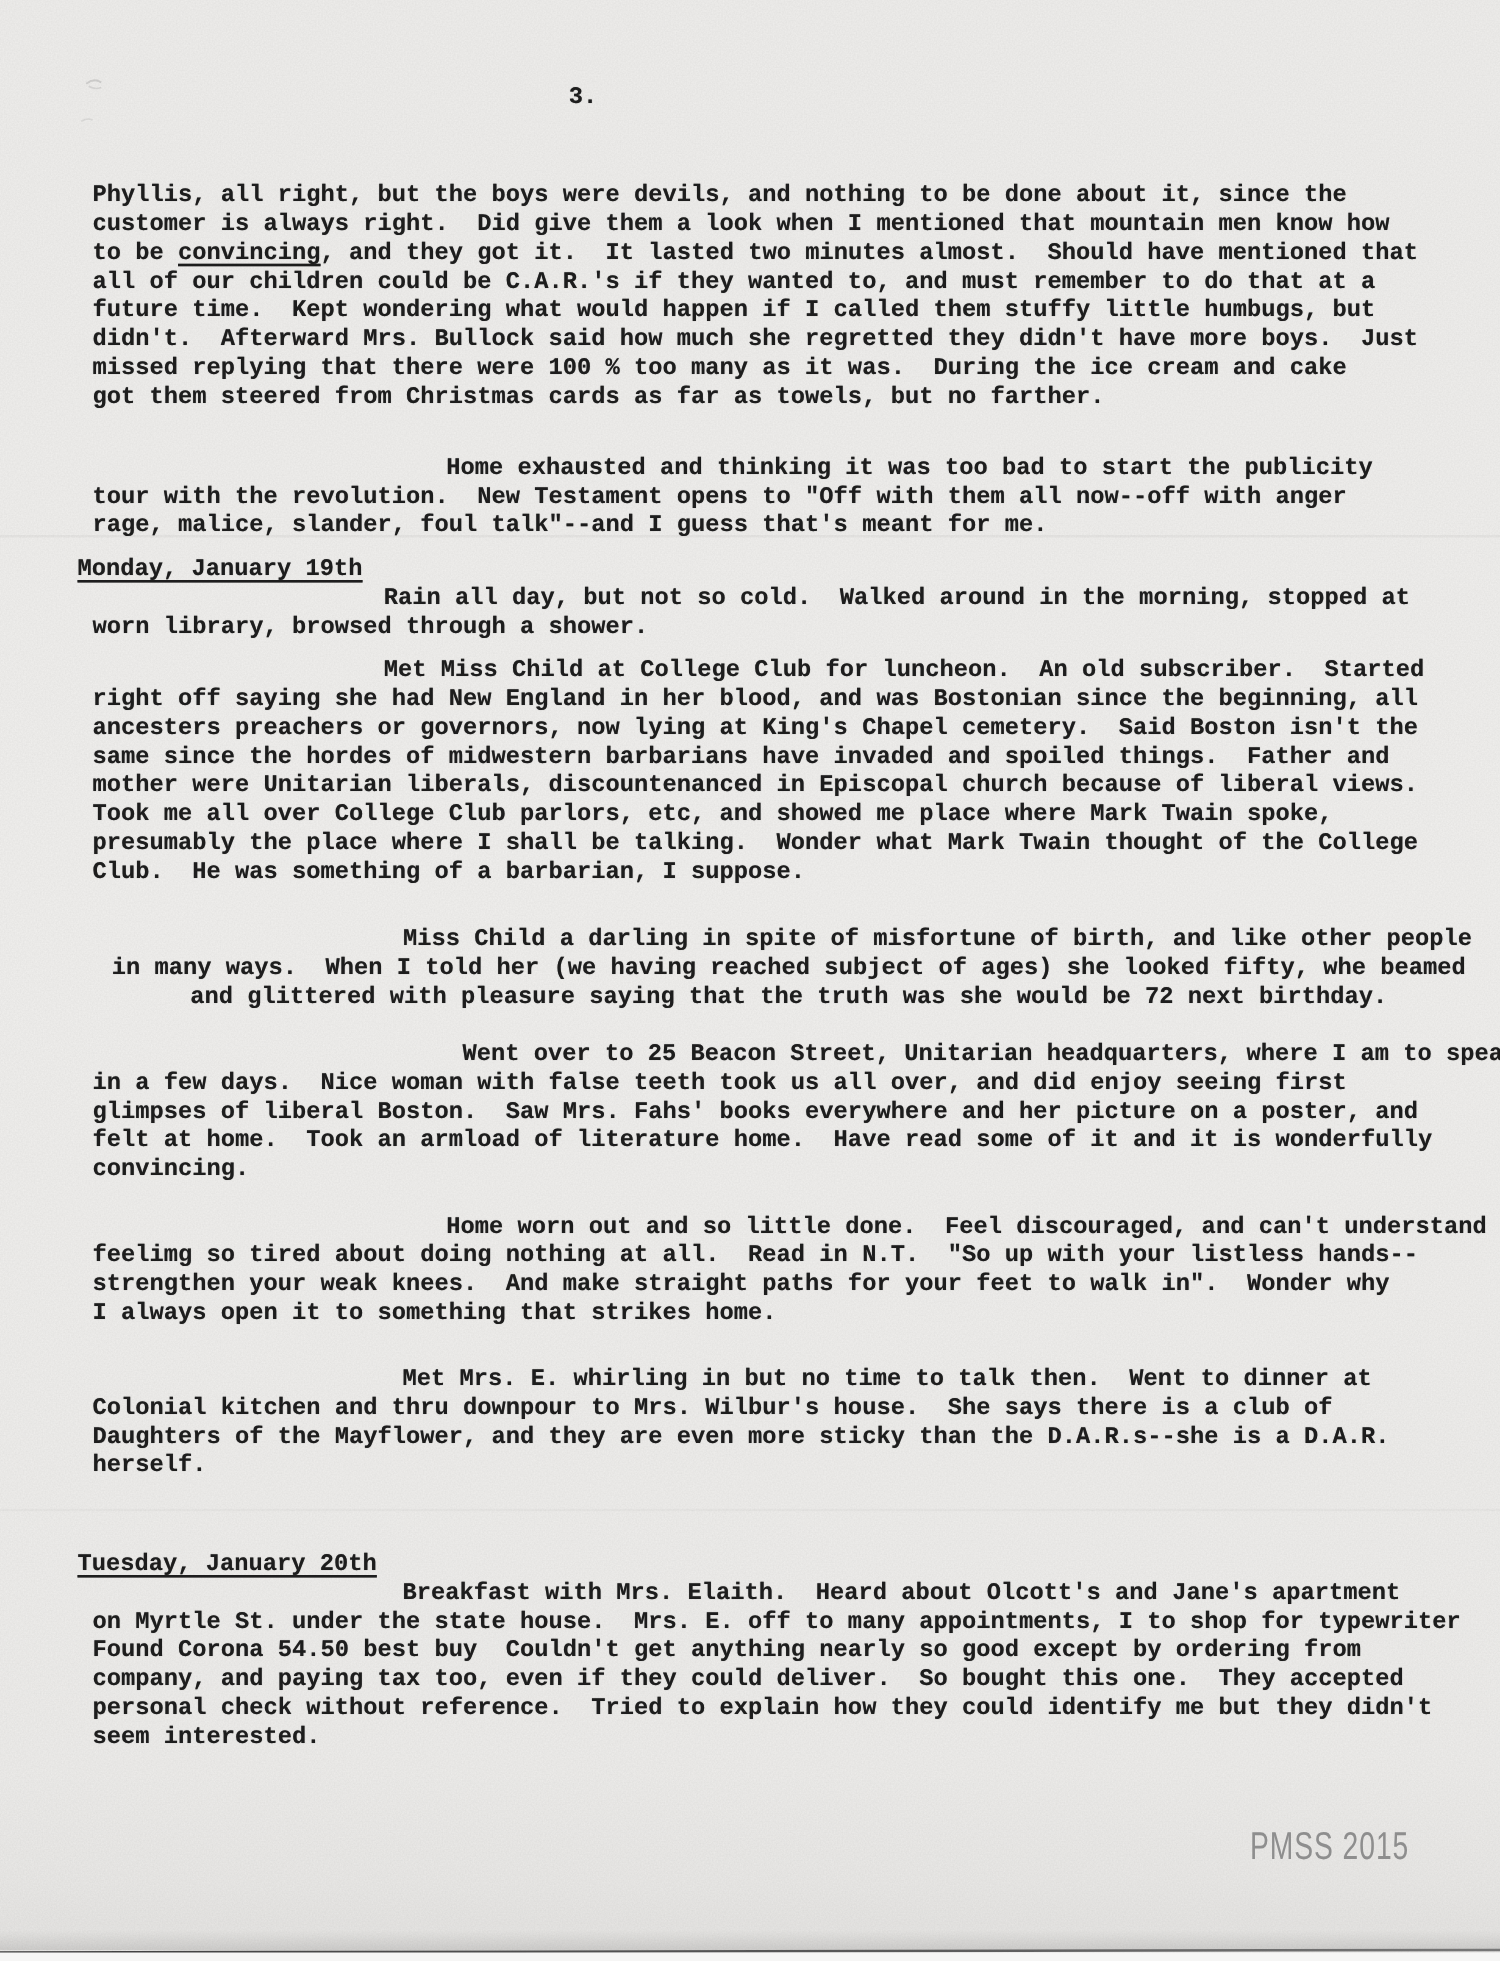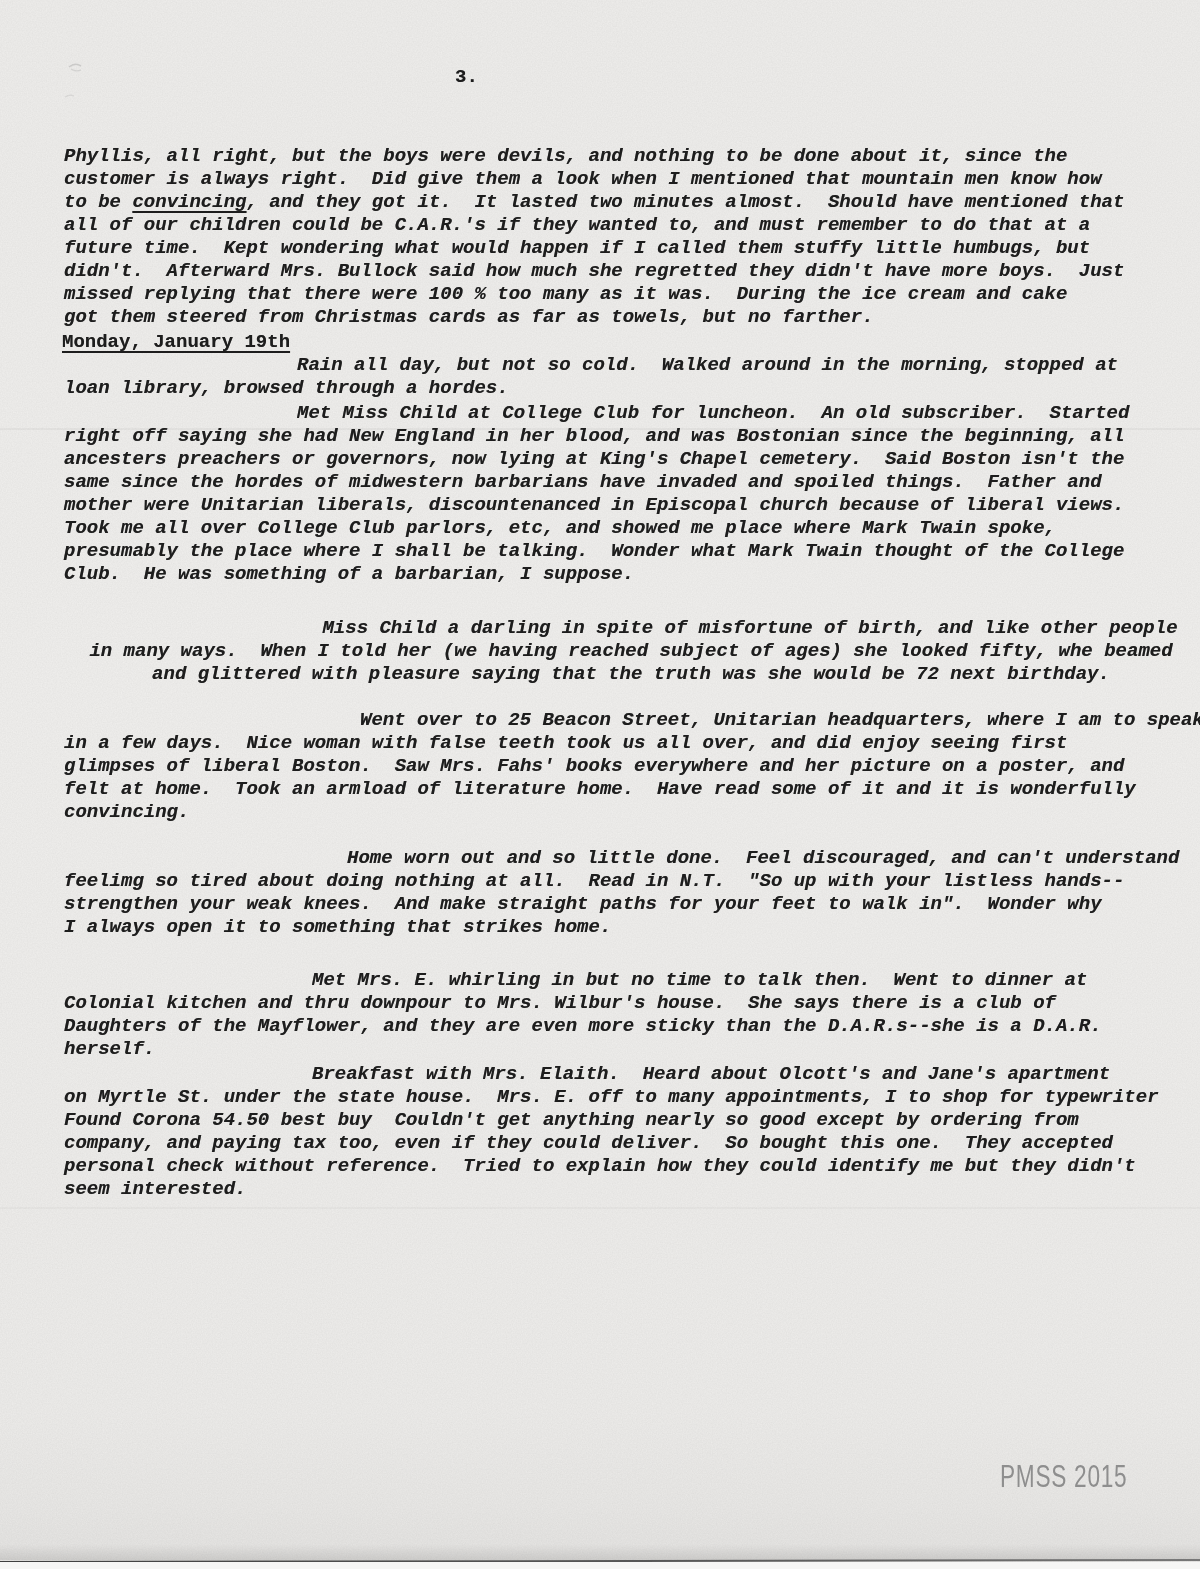--- a/index.html
+++ b/index.html
@@ -74,23 +74,22 @@
     font-size: 19px;
     line-height: 23px;
     font-weight: 700;
     text-shadow: 0 0 0.6px rgba(25,25,25,0.55);
   }
   .pageno {
     margin: 66px 0 0 393px;
     white-space: pre;
   }
   .para {
-    margin: 2px;
-    white-space: pre;
-    font-style: italic;
+    margin: 12px;
+    white-space: pre;
   }
   .heading {
     margin: 0;
     font-size: 19px;
     white-space: pre;
     text-decoration: underline;
     text-decoration-thickness: 2px;
     text-underline-offset: 4px;
   }
   .u {
@@ -151,25 +150,28 @@
 
     <p class="para mt-p1"><span>Phyllis, all right, but the boys were devils, and nothing to be done about it, since the
 customer is always right.  Did give them a look when I mentioned that mountain men know how
 to be </span><span class="u">convincing</span><span>, and they got it.  It lasted two minutes almost.  Should have mentioned that
 all of our children could be C.A.R.'s if they wanted to, and must remember to do that at a
 future time.  Kept wondering what would happen if I called them stuffy little humbugs, but
 didn't.  Afterward Mrs. Bullock said how much she regretted they didn't have more boys.  Just
 missed replying that there were 100 % too many as it was.  During the ice cream and cake
 got them steered from Christmas cards as far as towels, but no farther.</span></p>
 
+    <p class="para mt-p2">Home exhausted and thinking it was too bad to start the publicity
+tour with the revolution.  New Testament opens to "Off with them all now--off with anger
+rage, malice, slander, foul talk"--and I guess that's meant for me.</p>
 
     <h2 class="heading mt-h1">Monday, January 19th</h2>
 
     <p class="para ind-p3">Rain all day, but not so cold.  Walked around in the morning, stopped at
-loan library, browsed through a hordes.</p>
+worn library, browsed through a shower.</p>
 
     <p class="para ind-p4">Met Miss Child at College Club for luncheon.  An old subscriber.  Started
 right off saying she had New England in her blood, and was Bostonian since the beginning, all
 ancesters preachers or governors, now lying at King's Chapel cemetery.  Said Boston isn't the
 same since the hordes of midwestern barbarians have invaded and spoiled things.  Father and
 mother were Unitarian liberals, discountenanced in Episcopal church because of liberal views.
 Took me all over College Club parlors, etc, and showed me place where Mark Twain spoke,
 presumably the place where I shall be talking.  Wonder what Mark Twain thought of the College
 Club.  He was something of a barbarian, I suppose.</p>
 
@@ -186,20 +188,21 @@
     <p class="para mt-p8">Home worn out and so little done.  Feel discouraged, and can't understand
 feelimg so tired about doing nothing at all.  Read in N.T.  "So up with your listless hands--
 strengthen your weak knees.  And make straight paths for your feet to walk in".  Wonder why
 I always open it to something that strikes home.</p>
 
     <p class="para mt-p7">Met Mrs. E. whirling in but no time to talk then.  Went to dinner at
 Colonial kitchen and thru downpour to Mrs. Wilbur's house.  She says there is a club of
 Daughters of the Mayflower, and they are even more sticky than the D.A.R.s--she is a D.A.R.
 herself.</p>
 
+    <h2 class="heading mt-h2">Tuesday, January 20th</h2>
 
     <p class="para ind-p9">Breakfast with Mrs. Elaith.  Heard about Olcott's and Jane's apartment
 on Myrtle St. under the state house.  Mrs. E. off to many appointments, I to shop for typewriter
 Found Corona 54.50 best buy  Couldn't get anything nearly so good except by ordering from
 company, and paying tax too, even if they could deliver.  So bought this one.  They accepted
 personal check without reference.  Tried to explain how they could identify me but they didn't
 seem interested.</p>
 
   </div>
 

